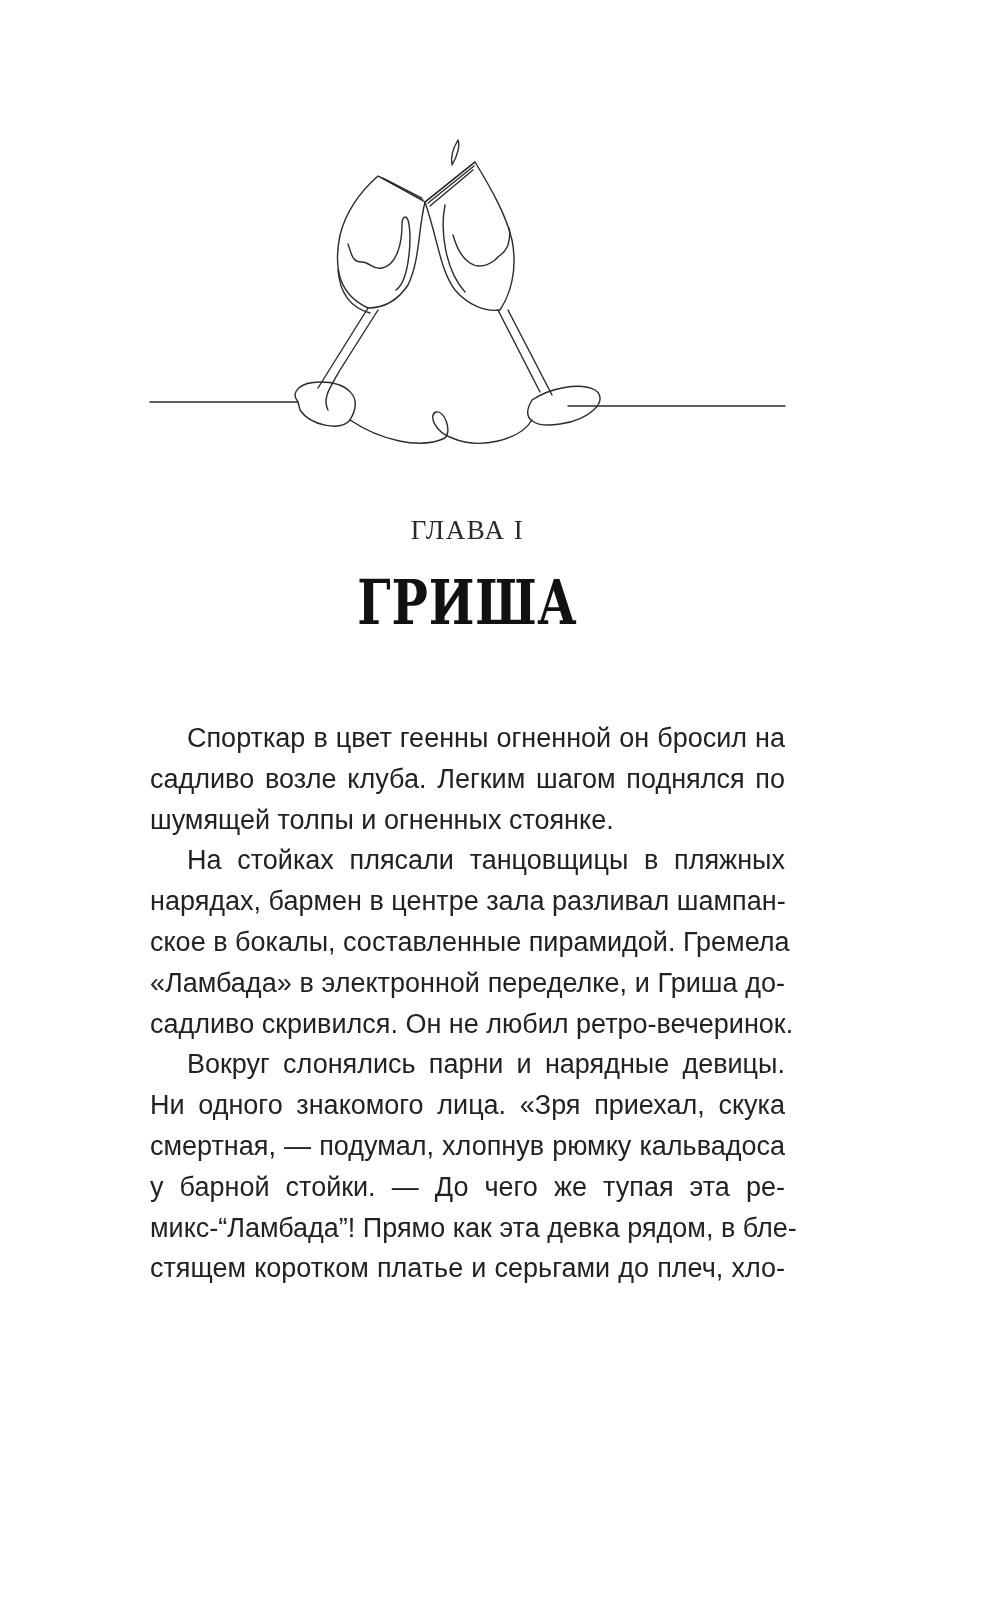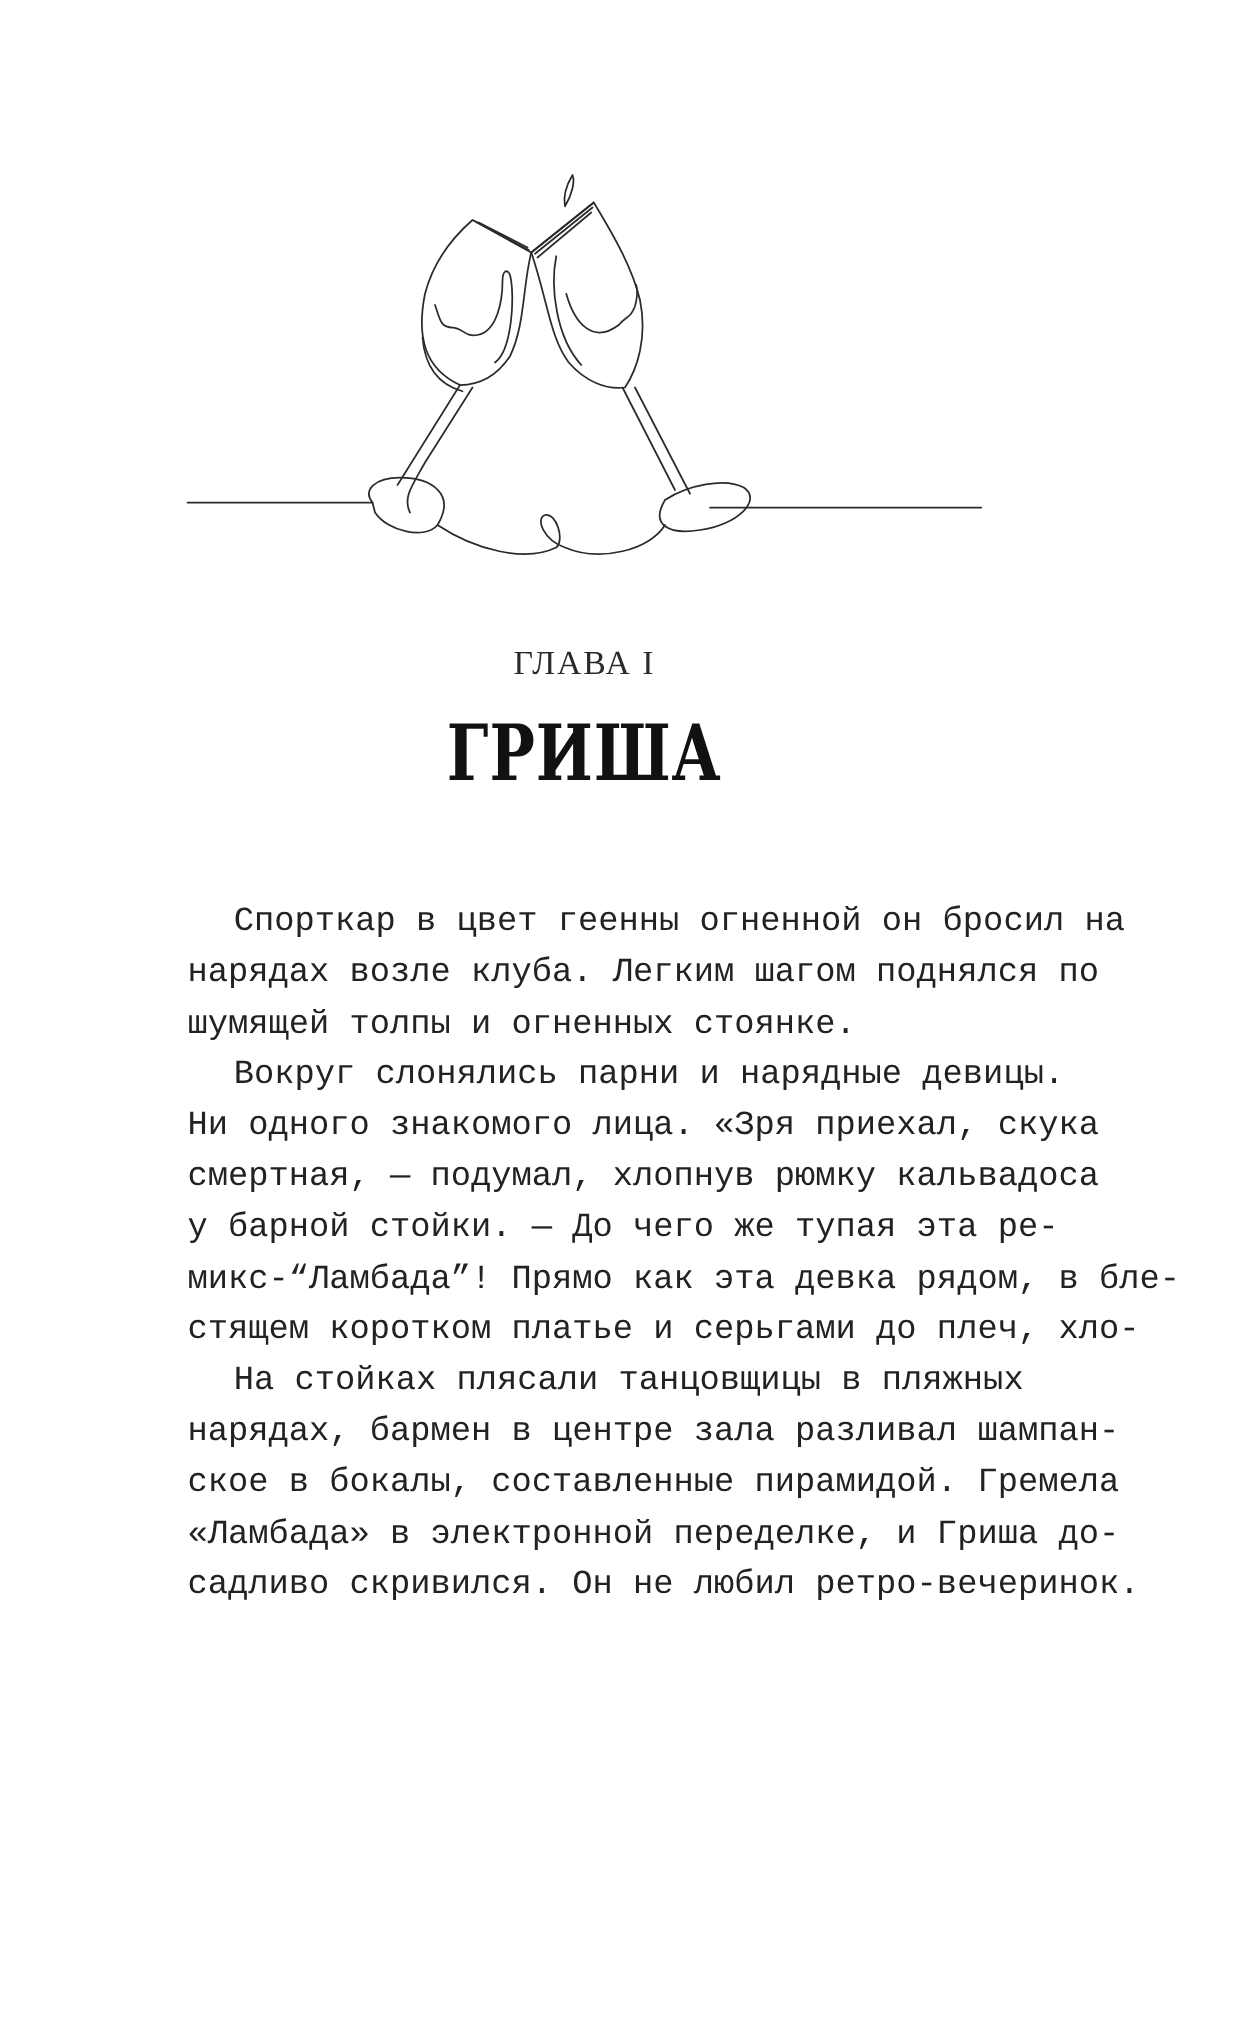--- a/index.html
+++ b/index.html
@@ -56,21 +56,21 @@
       letter-spacing: 1px;
       color: #111111;
       transform: scaleX(0.78);
       transform-origin: 467px 0;
     }
     .body-text {
       position: absolute;
       left: 150px;
       top: 718px;
       width: 635px;
-      font-family: Liberation Mono, monospace;
+      font-family: Liberation Sans, sans-serif;
       font-size: 27px;
       line-height: 40.8px;
       color: #222222;
     }
     .line {
       display: block;
       white-space: nowrap;
       text-align: justify;
       text-align-last: justify;
       height: 40.8px;
@@ -128,35 +128,35 @@
     </svg>
   </div>
 
   <div class="chapter-label">ГЛАВА I</div>
   <div class="chapter-title">ГРИША</div>
 
   <div class="body-text">
 
     <div>
       <span class="line indent">Спорткар в цвет геенны огненной он бросил на</span>
-      <span class="line">нарядах возле клуба. Легким шагом поднялся по</span>
+      <span class="line">садливо возле клуба. Легким шагом поднялся по</span>
       <span class="line last">шумящей толпы и огненных стоянке.</span>
+    </div>
+
+    <div>
+      <span class="line indent">На стойках плясали танцовщицы в пляжных</span>
+      <span class="line">нарядах, бармен в центре зала разливал шампан-</span>
+      <span class="line">ское в бокалы, составленные пирамидой. Гремела</span>
+      <span class="line">«Ламбада» в электронной переделке, и Гриша до-</span>
+      <span class="line">садливо скривился. Он не любил ретро-вечеринок.</span>
     </div>
 
     <div>
       <span class="line indent">Вокруг слонялись парни и нарядные девицы.</span>
       <span class="line">Ни одного знакомого лица. «Зря приехал, скука</span>
       <span class="line">смертная, — подумал, хлопнув рюмку кальвадоса</span>
       <span class="line">у барной стойки. — До чего же тупая эта ре-</span>
       <span class="line">микс-“Ламбада”! Прямо как эта девка рядом, в бле-</span>
       <span class="line">стящем коротком платье и серьгами до плеч, хло-</span>
     </div>
-
-    <div>
-      <span class="line indent">На стойках плясали танцовщицы в пляжных</span>
-      <span class="line">нарядах, бармен в центре зала разливал шампан-</span>
-      <span class="line">ское в бокалы, составленные пирамидой. Гремела</span>
-      <span class="line">«Ламбада» в электронной переделке, и Гриша до-</span>
-      <span class="line">садливо скривился. Он не любил ретро-вечеринок.</span>
-    </div>
   </div>
 
 </div>
 
 </body></html>

